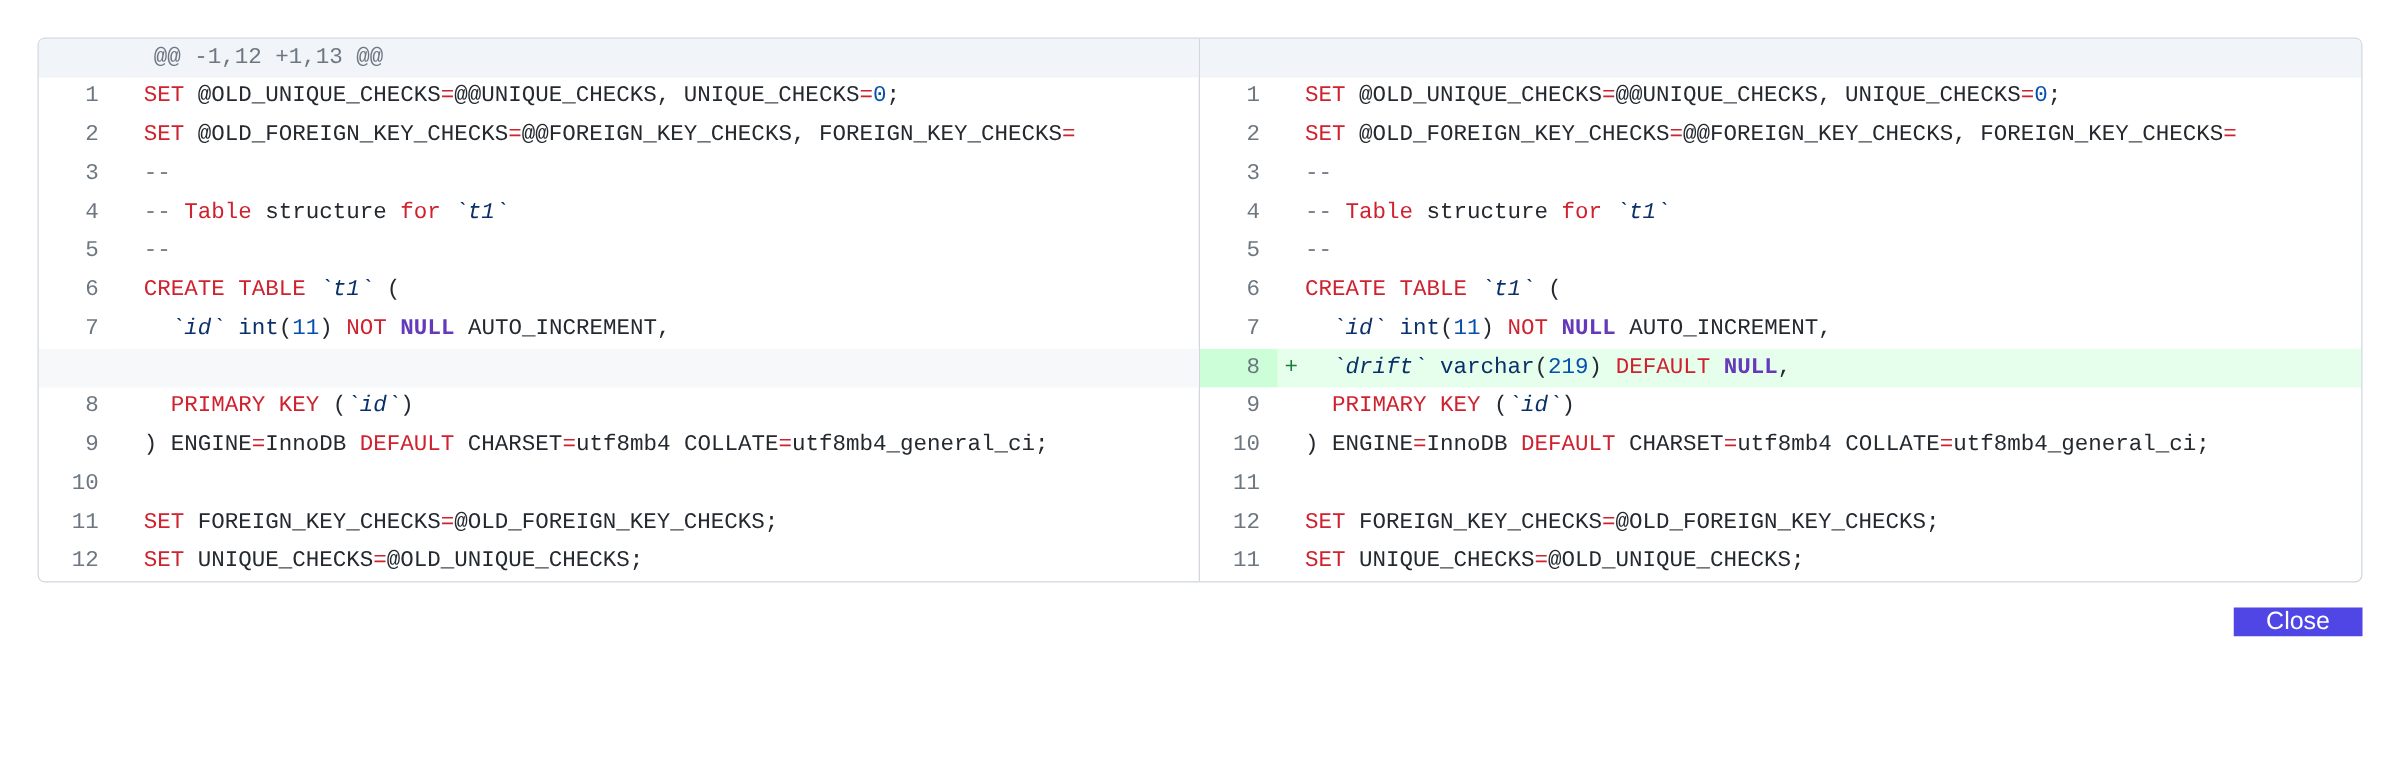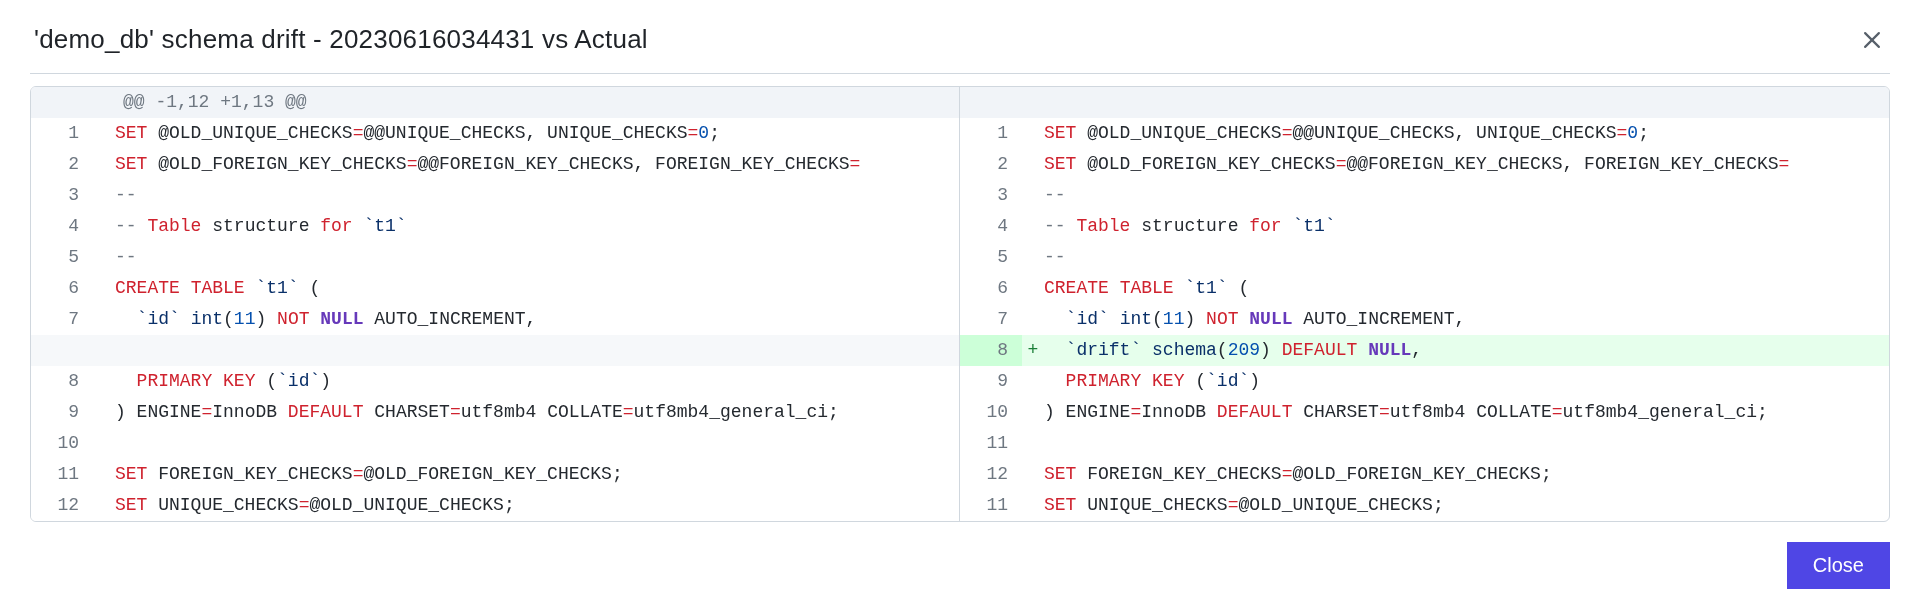--- a/index.html
+++ b/index.html
@@ -107,51 +107,42 @@
 
   .row.add { background: var(--add-bg); }
   .row.add .ln { background: var(--add-gutter-bg); }
   .row.add .sign { color: #1a7f37; }
 
   
   .t-kw   { color: var(--kw); }
   .t-type { color: var(--type); text-align: center; }
   .t-lit  { color: var(--lit); font-weight: bold; }
   .t-num  { color: var(--num); }
-  .t-str  { color: var(--str); }
+  .t-str  { color: var(--str); font-style: italic; }
   .t-cmt  { color: #6e7781; }
 
   .dlg-footer {
     display: flex;
     justify-content: flex-end;
     padding-top: 20px;
   }
   .btn-primary {
     background: var(--btn-primary);
     color: var(--btn-primary-text);
     border: none;
     border-radius: 0;
     font-size: 20px;
-    padding: 12px 26px;
+    padding: 0 26px;
     cursor: pointer;
   }
 </style>
 </head>
 <body>
 
 <div class="dialog">
-  <div class="dlg-header">
-    <div class="dlg-title">'demo_db' schema drift - 20230616034431 vs Actual</div>
-    <div class="close-x">
-      <svg viewBox="0 0 16 16" fill="none" stroke="currentColor" stroke-width="1.6" stroke-linecap="round">
-        <line x1="3" y1="3" x2="13" y2="13"></line>
-        <line x1="13" y1="3" x2="3" y2="13"></line>
-      </svg>
-    </div>
-  </div>
 
   <div class="diff-frame">
     <div class="diff-grid">
       <div class="pane pane-left" id="pane-left">
           <div class="row hunk"><div class="ln"></div><div class="sign"></div><div class="code">@@ -1,12 +1,13 @@</div></div>
           <div class="row"><div class="ln">1</div><div class="sign"></div><div class="code"><span class="t-kw">SET</span><span> @OLD_UNIQUE_CHECKS</span><span class="t-kw">=</span><span>@@UNIQUE_CHECKS, UNIQUE_CHECKS</span><span class="t-kw">=</span><span class="t-num">0</span><span>;</span></div></div>
           <div class="row"><div class="ln">2</div><div class="sign"></div><div class="code"><span class="t-kw">SET</span><span> @OLD_FOREIGN_KEY_CHECKS</span><span class="t-kw">=</span><span>@@FOREIGN_KEY_CHECKS, FOREIGN_KEY_CHECKS</span><span class="t-kw">=</span></div></div>
           <div class="row"><div class="ln">3</div><div class="sign"></div><div class="code"><span class="t-cmt">--</span></div></div>
           <div class="row"><div class="ln">4</div><div class="sign"></div><div class="code"><span class="t-cmt">-- </span><span class="t-kw">Table</span><span> structure </span><span class="t-kw">for</span><span> </span><span class="t-str">`t1`</span></div></div>
           <div class="row"><div class="ln">5</div><div class="sign"></div><div class="code"><span class="t-cmt">--</span></div></div>
@@ -166,21 +157,21 @@
         </div>
       <div class="pane pane-right" id="pane-right">
           <div class="row hunk"><div class="ln"></div><div class="sign"></div><div class="code"> </div></div>
           <div class="row"><div class="ln">1</div><div class="sign"></div><div class="code"><span class="t-kw">SET</span><span> @OLD_UNIQUE_CHECKS</span><span class="t-kw">=</span><span>@@UNIQUE_CHECKS, UNIQUE_CHECKS</span><span class="t-kw">=</span><span class="t-num">0</span><span>;</span></div></div>
           <div class="row"><div class="ln">2</div><div class="sign"></div><div class="code"><span class="t-kw">SET</span><span> @OLD_FOREIGN_KEY_CHECKS</span><span class="t-kw">=</span><span>@@FOREIGN_KEY_CHECKS, FOREIGN_KEY_CHECKS</span><span class="t-kw">=</span></div></div>
           <div class="row"><div class="ln">3</div><div class="sign"></div><div class="code"><span class="t-cmt">--</span></div></div>
           <div class="row"><div class="ln">4</div><div class="sign"></div><div class="code"><span class="t-cmt">-- </span><span class="t-kw">Table</span><span> structure </span><span class="t-kw">for</span><span> </span><span class="t-str">`t1`</span></div></div>
           <div class="row"><div class="ln">5</div><div class="sign"></div><div class="code"><span class="t-cmt">--</span></div></div>
           <div class="row"><div class="ln">6</div><div class="sign"></div><div class="code"><span class="t-kw">CREATE</span><span> </span><span class="t-kw">TABLE</span><span> </span><span class="t-str">`t1`</span><span> (</span></div></div>
           <div class="row"><div class="ln">7</div><div class="sign"></div><div class="code"><span>  </span><span class="t-str">`id`</span><span> </span><span class="t-type">int</span><span>(</span><span class="t-num">11</span><span>) </span><span class="t-kw">NOT</span><span> </span><span class="t-lit">NULL</span><span> AUTO_INCREMENT,</span></div></div>
-          <div class="row add"><div class="ln">8</div><div class="sign">+</div><div class="code"><span>  </span><span class="t-str">`drift`</span><span> </span><span class="t-type">schema</span><span>(</span><span class="t-num">209</span><span>) </span><span class="t-kw">DEFAULT</span><span> </span><span class="t-lit">NULL</span><span>,</span></div></div>
+          <div class="row add"><div class="ln">8</div><div class="sign">+</div><div class="code"><span>  </span><span class="t-str">`drift`</span><span> </span><span class="t-type">varchar</span><span>(</span><span class="t-num">219</span><span>) </span><span class="t-kw">DEFAULT</span><span> </span><span class="t-lit">NULL</span><span>,</span></div></div>
           <div class="row"><div class="ln">9</div><div class="sign"></div><div class="code"><span>  </span><span class="t-kw">PRIMARY</span><span> </span><span class="t-kw">KEY</span><span> (</span><span class="t-str">`id`</span><span>)</span></div></div>
           <div class="row"><div class="ln">10</div><div class="sign"></div><div class="code"><span>) ENGINE</span><span class="t-kw">=</span><span>InnoDB </span><span class="t-kw">DEFAULT</span><span> CHARSET</span><span class="t-kw">=</span><span>utf8mb4 COLLATE</span><span class="t-kw">=</span><span>utf8mb4_general_ci;</span></div></div>
           <div class="row"><div class="ln">11</div><div class="sign"></div><div class="code"></div></div>
           <div class="row"><div class="ln">12</div><div class="sign"></div><div class="code"><span class="t-kw">SET</span><span> FOREIGN_KEY_CHECKS</span><span class="t-kw">=</span><span>@OLD_FOREIGN_KEY_CHECKS;</span></div></div>
           <div class="row"><div class="ln">11</div><div class="sign"></div><div class="code"><span class="t-kw">SET</span><span> UNIQUE_CHECKS</span><span class="t-kw">=</span><span>@OLD_UNIQUE_CHECKS;</span></div></div>
         </div>
     </div>
   </div>
 
   <div class="dlg-footer">

